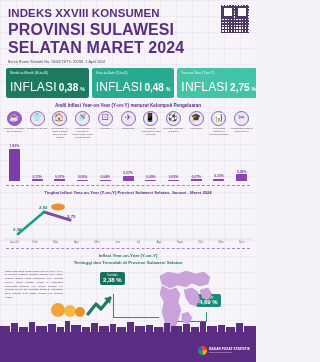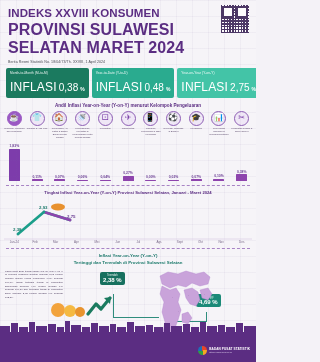--- a/index.html
+++ b/index.html
@@ -45,21 +45,21 @@
   }
   .qr::before{ left:1px; top:1px; }
   .qr::after{ right:1px; top:1px; }
 
   
   .stats { display:flex; gap:3px; padding:2px 6px 0 6px; }
   .stat { flex:1; border-radius:2px; padding:3px 4px 4px 4px; color:#fff; position:relative; }
   .stat-label { font-size:3.2px; opacity:.92; letter-spacing:.1px; }
   .stat-row { display:flex; align-items:baseline; gap:2px; margin-top:1px; }
   .stat-word { font-size:12px; font-weight:300; letter-spacing:.2px; }
-  .stat-val { font-size:10px; font-weight:normal; margin-left:auto;margin-top:6px; }
+  .stat-val { font-size:10px; font-weight:bold; margin-left:auto;margin-top:6px; }
   .stat-pct { font-size:5px; font-weight:bold; }
 
   
   .andil-title { text-align:center; font-size:4.6px; color:#5b2d82; font-weight:bold; margin:5px 0 3px; }
   .cats { display:flex; padding:0 3px; align-items:flex-start; }
   .cat { flex:1; display:flex; flex-direction:column; align-items:center; }
   .cat-ico {
     width:15px; height:15px; border-radius:50%;
     background:#efe7f6; border:.6px solid #8e5fb5;
     display:flex; align-items:center; justify-content:center;

